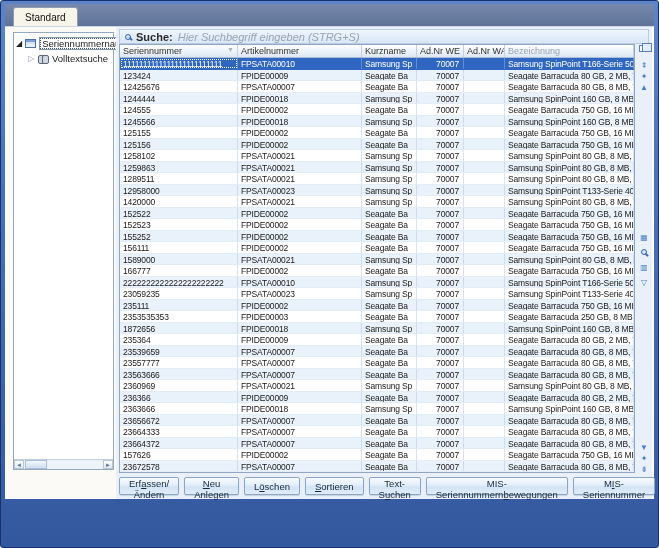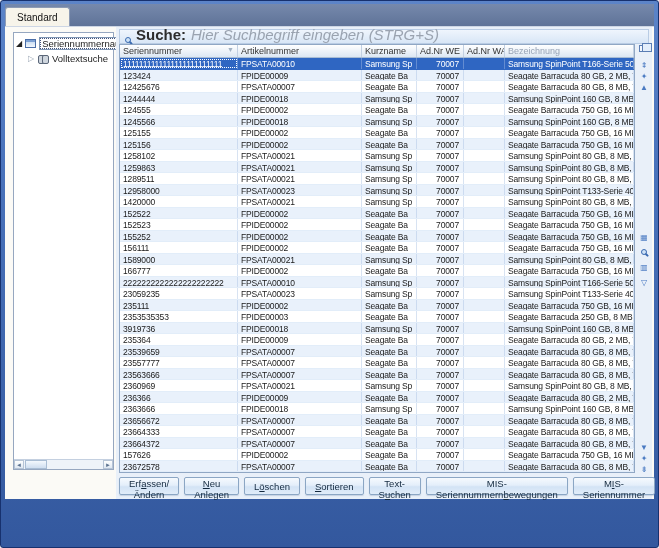--- a/index.html
+++ b/index.html
@@ -16,21 +16,21 @@
   .grip{width:3px;height:14px;border-left:1px dotted #9fb2ca;border-right:1px dotted #9fb2ca;margin-right:3px;}
   .tbtn{display:flex;align-items:center;gap:4px;padding:2px 6px;font-size:10px;color:#1e1e1e;border:1px solid transparent;border-radius:2px;background:transparent;cursor:default;}
   .tsep{width:1px;height:15px;background:#a9bcd4;margin:0 3px;}
   .edit-ic{width:11px;height:12px;background:linear-gradient(135deg,#e7764f 0%,#c2472c 100%);border:1px solid #933322;border-radius:1px;position:relative;}
   .edit-ic::after{content:"";position:absolute;left:2px;top:3px;width:5px;height:1px;background:#fff;box-shadow:0 3px 0 #fff;}
   .lens{position:relative;display:inline-block;width:8px;height:8px;border:2px solid #3a6ab0;border-radius:50%;background:#cfe3f7;}
   .lens::after{content:"";position:absolute;width:5px;height:2px;background:#3a6ab0;transform:rotate(45deg);right:-4px;bottom:-2px;border-radius:1px;}
   .lens.small{width:6px;height:6px;border-width:1.5px;}
   .lens.small::after{width:4px;height:1.5px;right:-3px;bottom:-1px;}
   
-  .tabstrip{height:22px;background:linear-gradient(180deg,#7689ac,#5f7398);display:flex;align-items:flex-end;padding-left:0;}
+  .tabstrip{height:22px;background:linear-gradient(180deg,#7689ac,#5f7398);display:flex;align-items:flex-end;padding-left:8px;}
   .tab{background:#f7f4ea;border:1px solid #8d9bb5;border-bottom:none;border-radius:3px 3px 0 0;
        font-size:10px;color:#111;padding:3px 11px 3px 11px;height:19px;line-height:13px;}
   
   .content{position:relative;height:473px;background:#fbfaf6;border-top:1px solid #cdd6e4;}
   
   .left-panel{position:absolute;left:8px;top:5px;width:101px;height:438px;background:#fff;border:1px solid #96a7c0;}
   .tree{padding:3px 2px;font-size:9.5px;color:#1c1c1c;}
   .tree-row{display:flex;align-items:center;gap:3px;height:15px;white-space:nowrap;}
   .tree-row.child{padding-left:11px;}
   .expander{font-size:8px;color:#222;width:8px;text-align:center;}
@@ -41,21 +41,21 @@
   .binoc-ic::before,.binoc-ic::after{content:"";position:absolute;top:0;width:5px;height:7px;border:1px solid #5a6678;border-radius:2px;background:#cfd6de;}
   .binoc-ic::before{left:0;} .binoc-ic::after{right:0;}
   .tree-label.focused{border:1px solid #7f96b4;background:#fff;padding:0 2px;outline:1px dotted #44537a;outline-offset:-2px;}
   .hscroll{position:absolute;left:0;right:0;bottom:0;height:10px;background:#eef3f9;border-top:1px solid #c4d0e0;display:flex;}
   .hs-btn{width:10px;height:9px;font-size:6px;line-height:9px;text-align:center;color:#5a718f;background:linear-gradient(180deg,#fdfefe,#dfe8f2);border:1px solid #b6c4d6;}
   .hs-thumb{width:22px;height:9px;background:linear-gradient(180deg,#f3f8fd,#cfdef0);border:1px solid #a9bdd4;margin-left:1px;}
   .hs-track{flex:1;}
   
   .right-pane{position:absolute;left:111px;top:0;right:2px;bottom:0;background:#e9f0f9;}
   .search-bar{position:absolute;left:3px;top:2px;width:530px;height:15px;border:1px solid #b9cce4;
-              background:linear-gradient(180deg,#eff5fd,#d8e6f6);display:flex;align-items:flex-end;gap:5px;padding-left:5px;font-size:15px;}
+              background:linear-gradient(180deg,#eff5fd,#d8e6f6);display:flex;align-items:center;gap:5px;padding-left:5px;font-size:11px;}
   .search-label{font-weight:bold;color:#2c2c2c;}
   .search-ph{font-style:italic;color:#9aa3b0;}
   
   .grid{position:absolute;left:3px;top:17px;width:516px;height:429px;border:1px solid #90a7c4;background:#fff;overflow:hidden;}
   .grid-header{display:flex;height:13px;background:linear-gradient(180deg,#ffffff,#dce7f3);border-bottom:1px solid #a9bdd4;}
   .hcell{font-size:9px;color:#333;padding:1px 0 0 3px;border-right:1px solid #c2d0e2;white-space:nowrap;overflow:hidden;position:relative;}
   .hcell.muted{color:#98a4b6;}
   .sort{position:absolute;right:3px;top:1px;font-size:7px;color:#a3b2c4;}
   .grid-body{height:414px;overflow:hidden;}
   .row{display:flex;height:11.5px;background:#fff;border-bottom:1px solid #e2edf9;}
@@ -305,21 +305,21 @@
             </div>
             <div class="row">
               <div class="cell" style="width: 118px;">2353535353</div>
               <div class="cell" style="width: 124px;">FPIDE00003</div>
               <div class="cell" style="width: 55px;">Seagate Ba</div>
               <div class="cell num" style="width: 47px;">70007</div>
               <div class="cell" style="width: 41px;"></div>
               <div class="cell" style="width: 129px;">Seagate Barracuda 250 GB, 8 MB, 7200</div>
             </div>
             <div class="row alt">
-              <div class="cell" style="width: 118px;">3919736</div>
+              <div class="cell" style="width: 118px;">1872656</div>
               <div class="cell" style="width: 124px;">FPIDE00018</div>
               <div class="cell" style="width: 55px;">Samsung Sp</div>
               <div class="cell num" style="width: 47px;">70007</div>
               <div class="cell" style="width: 41px;"></div>
               <div class="cell" style="width: 129px;">Samsung SpinPoint 160 GB, 8 MB, 7200</div>
             </div>
             <div class="row">
               <div class="cell" style="width: 118px;">235364</div>
               <div class="cell" style="width: 124px;">FPIDE00009</div>
               <div class="cell" style="width: 55px;">Seagate Ba</div>

